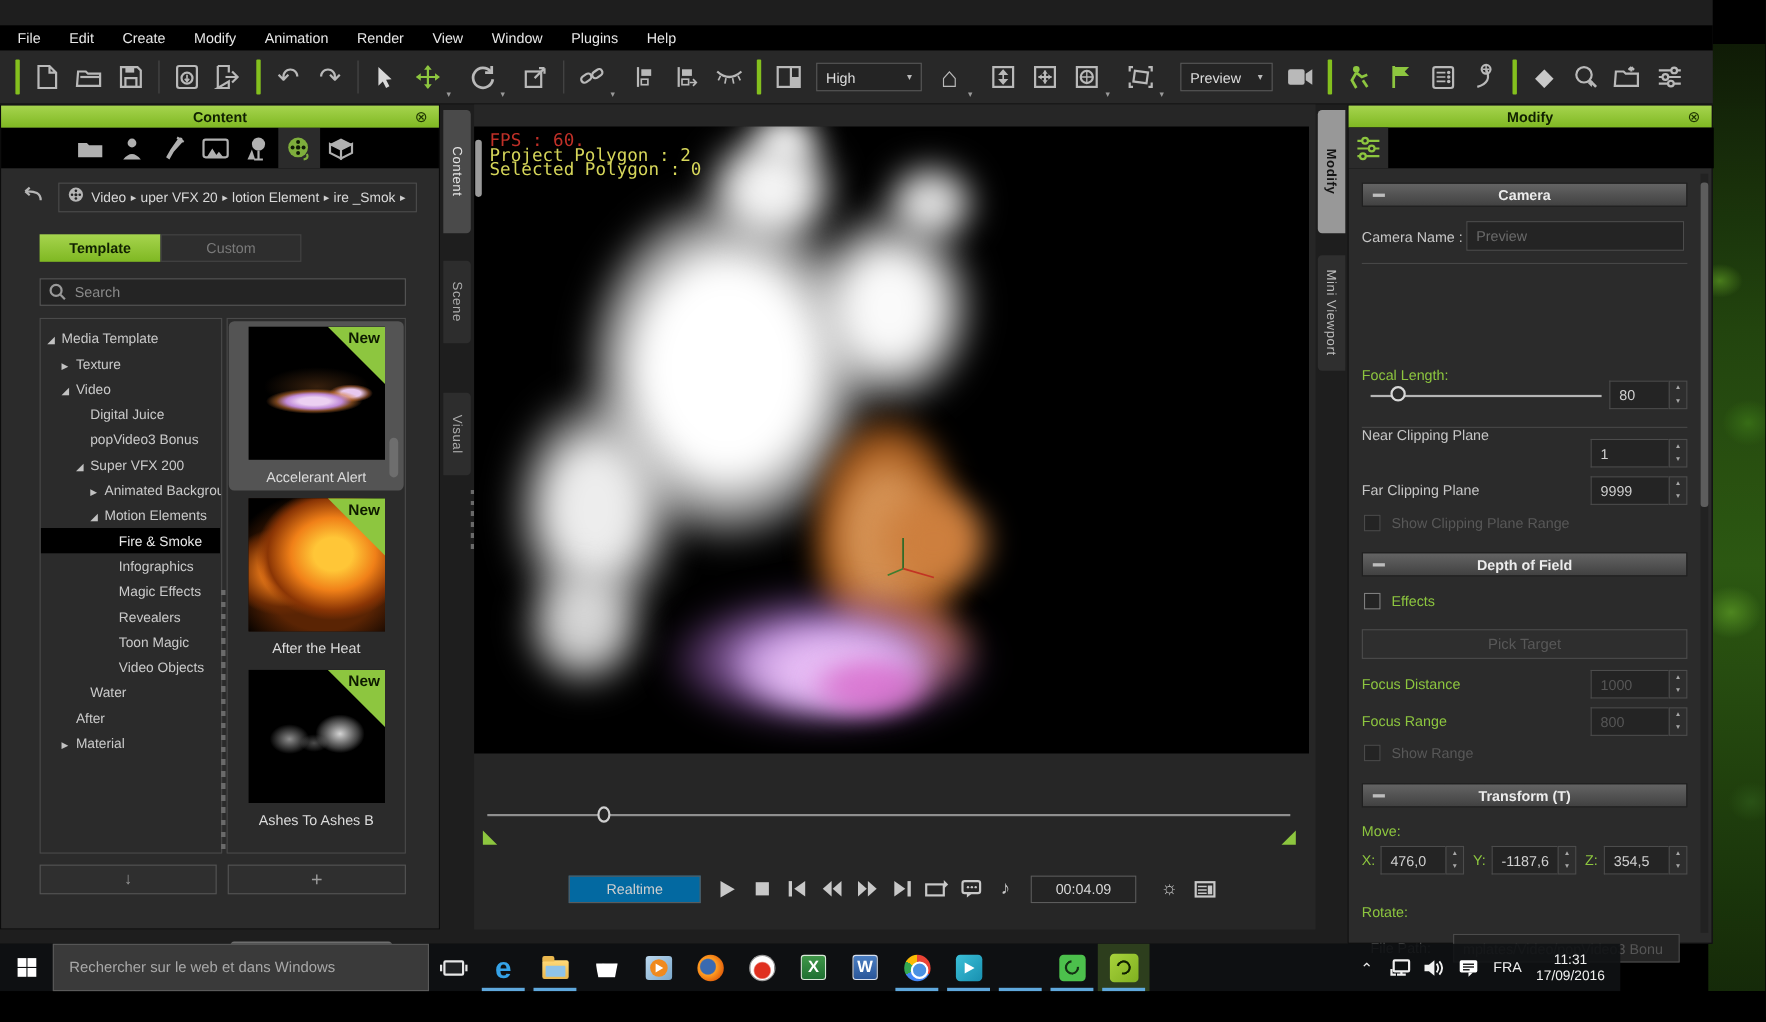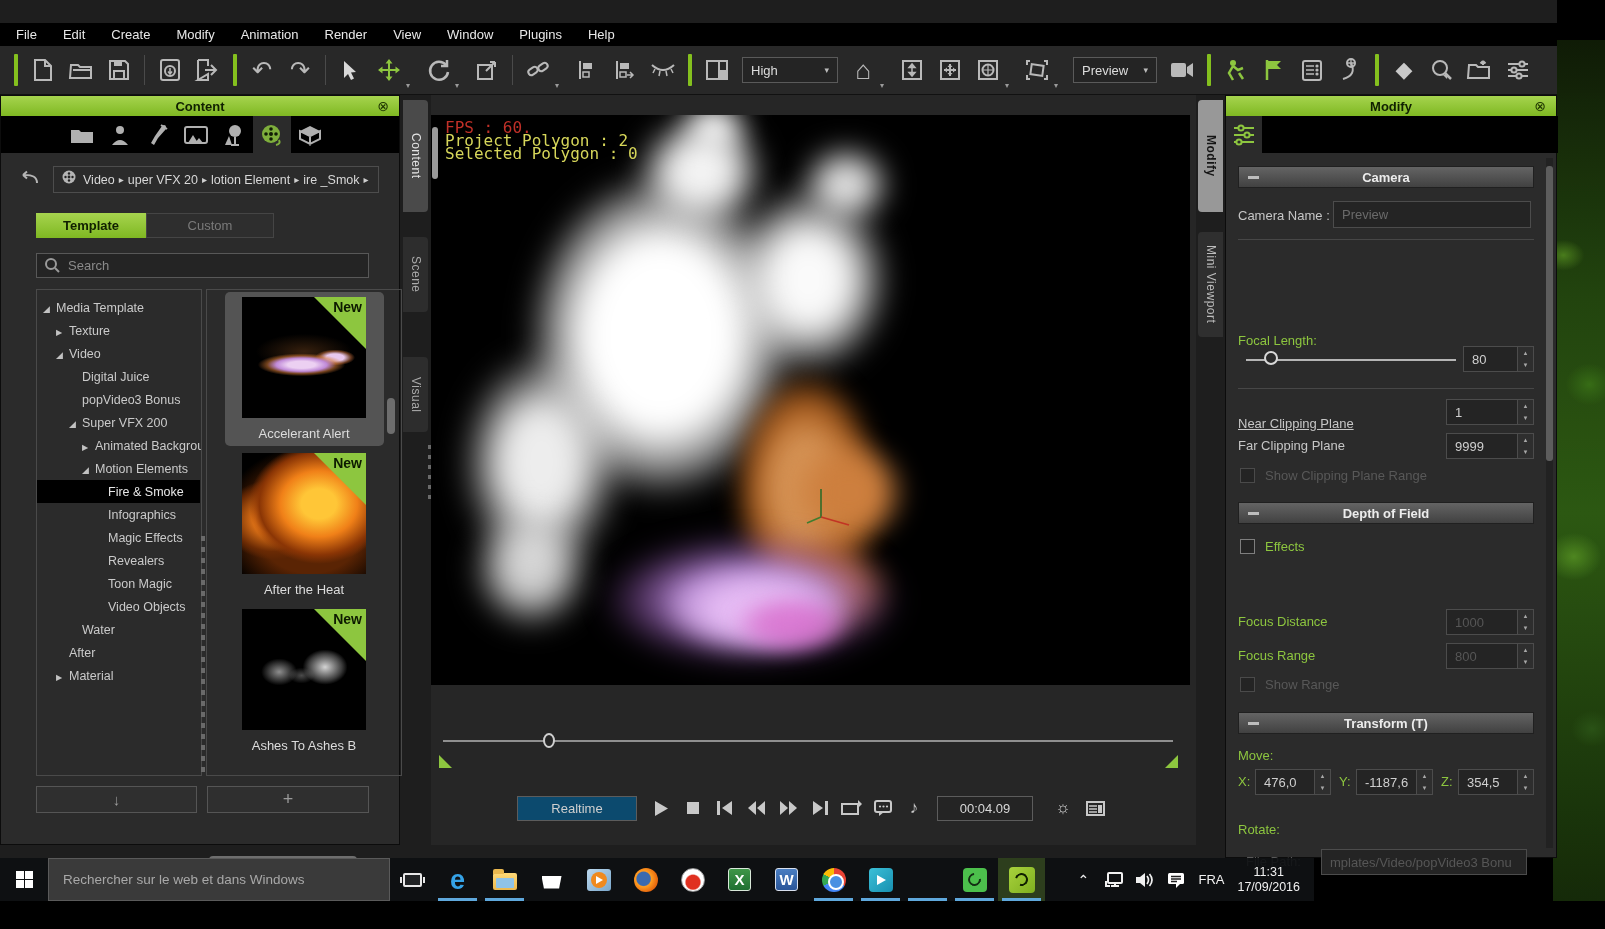--- a/index.html
+++ b/index.html
@@ -70,21 +70,21 @@
   #search-box input { flex:1; background:transparent; border:none; outline:none; color:#cfcfcf; font-size:13px; font-family:"Liberation Sans",sans-serif; }
   #search-box input::placeholder { color:#8a8a8a; }
 
   #tree-pane { position:absolute; left:35px; top:193px; width:166px; height:487px; border:1px solid #4a4a4a; padding-top:6px; overflow:hidden; }
   .tree-row { height:23px; display:flex; align-items:center; font-size:12.5px; color:#cacaca; white-space:nowrap; }
   .tree-row .tw { width:13px; flex:none; color:#c2c2c2; text-align:left; }
   .tree-row.expanded .tw::before { content:"\25E2"; font-size:9px; }
   .tree-row.collapsed .tw::before { content:"\25B6"; font-size:8px; }
   .tree-row.selected { background:#000; color:#e8e8e8; margin-right:1px; }
 
-  #thumb-pane { position:absolute; left:205px; top:193px; width:196px; height:487px; border:1px solid #4a4a4a; overflow:hidden; padding-top:2px; }
+  #thumb-pane { position:absolute; left:205px; top:193px; width:163px; height:487px; border:1px solid #4a4a4a; overflow:hidden; padding-top:2px; }
   .thumb-item { width:159px; margin:0 auto 2px; border-radius:5px; text-align:center; padding:3px 0 5px; }
   .thumb-item.selected { background:#545454; }
   .thumb-img { width:124px; height:121px; margin:2px auto 8px; position:relative; background:#000; overflow:hidden; }
   .badge-tri { position:absolute; right:0; top:0; width:0; height:0; border-top:52px solid #8dc63f; border-left:52px solid transparent; }
   .badge-txt { position:absolute; right:4px; top:2px; font-size:14px; font-weight:bold; color:#0d1a00; }
   .thumb-caption { font-size:13px; color:#dcdcdc; }
   .thumb-img.wisp { background:
       radial-gradient(46px 12px at 48% 56%, #ecd0f2 0 30%, #c08ad8 55%, rgba(210,120,50,.55) 75%, transparent 95%),
       radial-gradient(20px 8px at 75% 50%, #e8c8ee 0 45%, rgba(200,110,60,.5) 80%, transparent 100%),
       radial-gradient(60px 22px at 50% 45%, rgba(120,70,30,.45), transparent 80%), #000; }
@@ -125,21 +125,21 @@
   .smk { position:absolute; border-radius:50%; filter:blur(14px); }
   #gizmo { position:absolute; left:372px; top:372px; }
 
   #timeline { position:absolute; left:12px; top:645px; width:730px; height:2px; background:#8f8f8f; }
   #tl-knob { position:absolute; left:112px; top:638px; width:12px; height:15px; border:2px solid #cfcfcf; border-radius:50%; background:#262626; }
   .tl-tri { position:absolute; top:660px; width:0; height:0; }
   #tl-tri-left  { left:8px;  border-left:13px solid #8dc63f; border-top:13px solid transparent; }
   #tl-tri-right { left:734px; border-right:13px solid #8dc63f; border-top:13px solid transparent; }
 
   #transport { position:absolute; left:0px; top:698px; width:759px; height:30px; display:flex; align-items:center; }
-  #realtime-btn { position:absolute; left:86px; width:120px; height:25px; border:1px solid #5c5c5c; background:#0c4a6e;
+  #realtime-btn { position:absolute; left:86px; width:120px; height:25px; border:1px solid #5c5c5c; background:#0369a1;
     color:#cfcfcf; font-size:13px; display:flex; align-items:center; justify-content:center; }
   .t-ic { position:absolute; width:24px; height:20px; display:flex; align-items:center; justify-content:center; color:#c8c8c8; }
   #timecode-box { position:absolute; left:506px; width:96px; height:25px; border:1px solid #5c5c5c; background:#242424;
     color:#d8d8d8; font-size:13px; display:flex; align-items:center; justify-content:center; }
   #render-opt-ic { left:620px; font-size:17px; }
   #disp-ic { left:652px; }
 
   
   #modify-panel { left:1225px; top:95px; width:332px; height:763px; background:#2b2b2b; border:1px solid #0c0c0c; }
   #modify-tabstrip { position:absolute; left:0; top:20px; width:332px; height:37px; background:#000; }
@@ -165,21 +165,21 @@
   .lens-btn { width:92px; height:28px; background:#303030; border:1px solid #585858; color:#cfcfcf; font-size:13.5px;
     display:flex; align-items:center; justify-content:center; }
   #fl-slider { position:absolute; left:20px; top:263px; width:210px; height:2px; background:#b5b5b5; }
   #fl-knob { position:absolute; left:38px; top:255px; width:14px; height:14px; border:2px solid #d8d8d8; border-radius:50%; background:#2b2b2b; }
   #pick-target-btn { position:absolute; left:12px; top:476px; width:296px; height:27px; border:1px solid #4c4c4c; background:#2e2e2e;
     color:#585858; font-size:13.5px; display:flex; align-items:center; justify-content:center; }
   #modify-scroll { position:absolute; right:3px; top:62px; width:7px; height:690px; background:#222; }
   #modify-scroll .thumb { position:absolute; left:0; top:8px; width:7px; height:295px; background:#5d5d5d; border-radius:3px; }
 
   
-  #taskbar { left:0; top:858px; width:1314px; height:43px; background:rgba(16,18,20,.90); display:flex; align-items:center; z-index:5; }
+  #taskbar { left:0; top:858px; width:1473px; height:43px; background:rgba(16,18,20,.90); display:flex; align-items:center; z-index:5; }
   #start-btn { width:48px; height:43px; display:flex; align-items:center; justify-content:center; }
   .winlogo { width:17px; height:17px; display:grid; grid-template-columns:8px 8px; grid-template-rows:8px 8px; gap:1px; }
   .winlogo i { background:#fff; }
   #tb-search { width:342px; height:43px; background:#3a3a3a; border:1px solid #5a5a5a; display:flex; align-items:center; padding-left:14px; }
   #tb-search input { background:transparent; border:none; outline:none; width:300px; color:#c8c8c8; font-size:13.5px; font-family:"Liberation Sans",sans-serif; }
   #tb-search input::placeholder { color:#a8a8a8; }
   #taskview-btn { width:44px; height:43px; display:flex; align-items:center; justify-content:center; }
   .tv-ic { width:19px; height:14px; border:2px solid #e8e8e8; border-radius:2px; position:relative; background:rgba(255,255,255,.08); }
   .tv-ic::before, .tv-ic::after { content:""; position:absolute; top:2px; width:2px; height:6px; background:#e8e8e8; }
   .tv-ic::before { left:-5px; } .tv-ic::after { right:-5px; }
@@ -801,21 +801,21 @@
       <div id="fl-slider"></div>
       <div id="fl-knob"></div>
       <div class="spin" style="left:237px;top:250px;width:71px;">
         <div class="sval">80</div>
         <div class="sarrows">
             <i>▲</i>
             <i>▼</i>
           </div>
       </div>
       <div class="mdivider" style="top:292px;"></div>
-      <div class="mlabel abs" style="left:12px;top:320px;text-decoration:underline;">Near Clipping Plane</div>
+      <div class="mlabel abs" style="left:12px;top:292px;">Near Clipping Plane</div>
       <div class="spin" style="left:220px;top:303px;width:88px;">
         <div class="sval">1</div>
         <div class="sarrows">
             <i>▲</i>
             <i>▼</i>
           </div>
       </div>
       <div class="mlabel abs" style="left:12px;top:342px;">Far Clipping Plane</div>
       <div class="spin" style="left:220px;top:337px;width:88px;">
         <div class="sval">9999</div>
@@ -830,20 +830,21 @@
       </div>
 
       <div class="secbar" style="top:406px;">
         <span class="minus"></span>
         <span>Depth of Field</span>
       </div>
       <div class="mrow" style="left:14px;top:443px;gap:10px;">
         <span class="cbx"></span>
         <span class="glabel">Effects</span>
       </div>
+      <div id="pick-target-btn">Pick Target</div>
       <div class="glabel abs" style="left:12px;top:518px;">Focus Distance</div>
       <div class="spin disabled" style="left:220px;top:513px;width:88px;">
         <div class="sval">1000</div>
         <div class="sarrows">
             <i>▲</i>
             <i>▼</i>
           </div>
       </div>
       <div class="glabel abs" style="left:12px;top:552px;">Focus Range</div>
       <div class="spin disabled" style="left:220px;top:547px;width:88px;">

